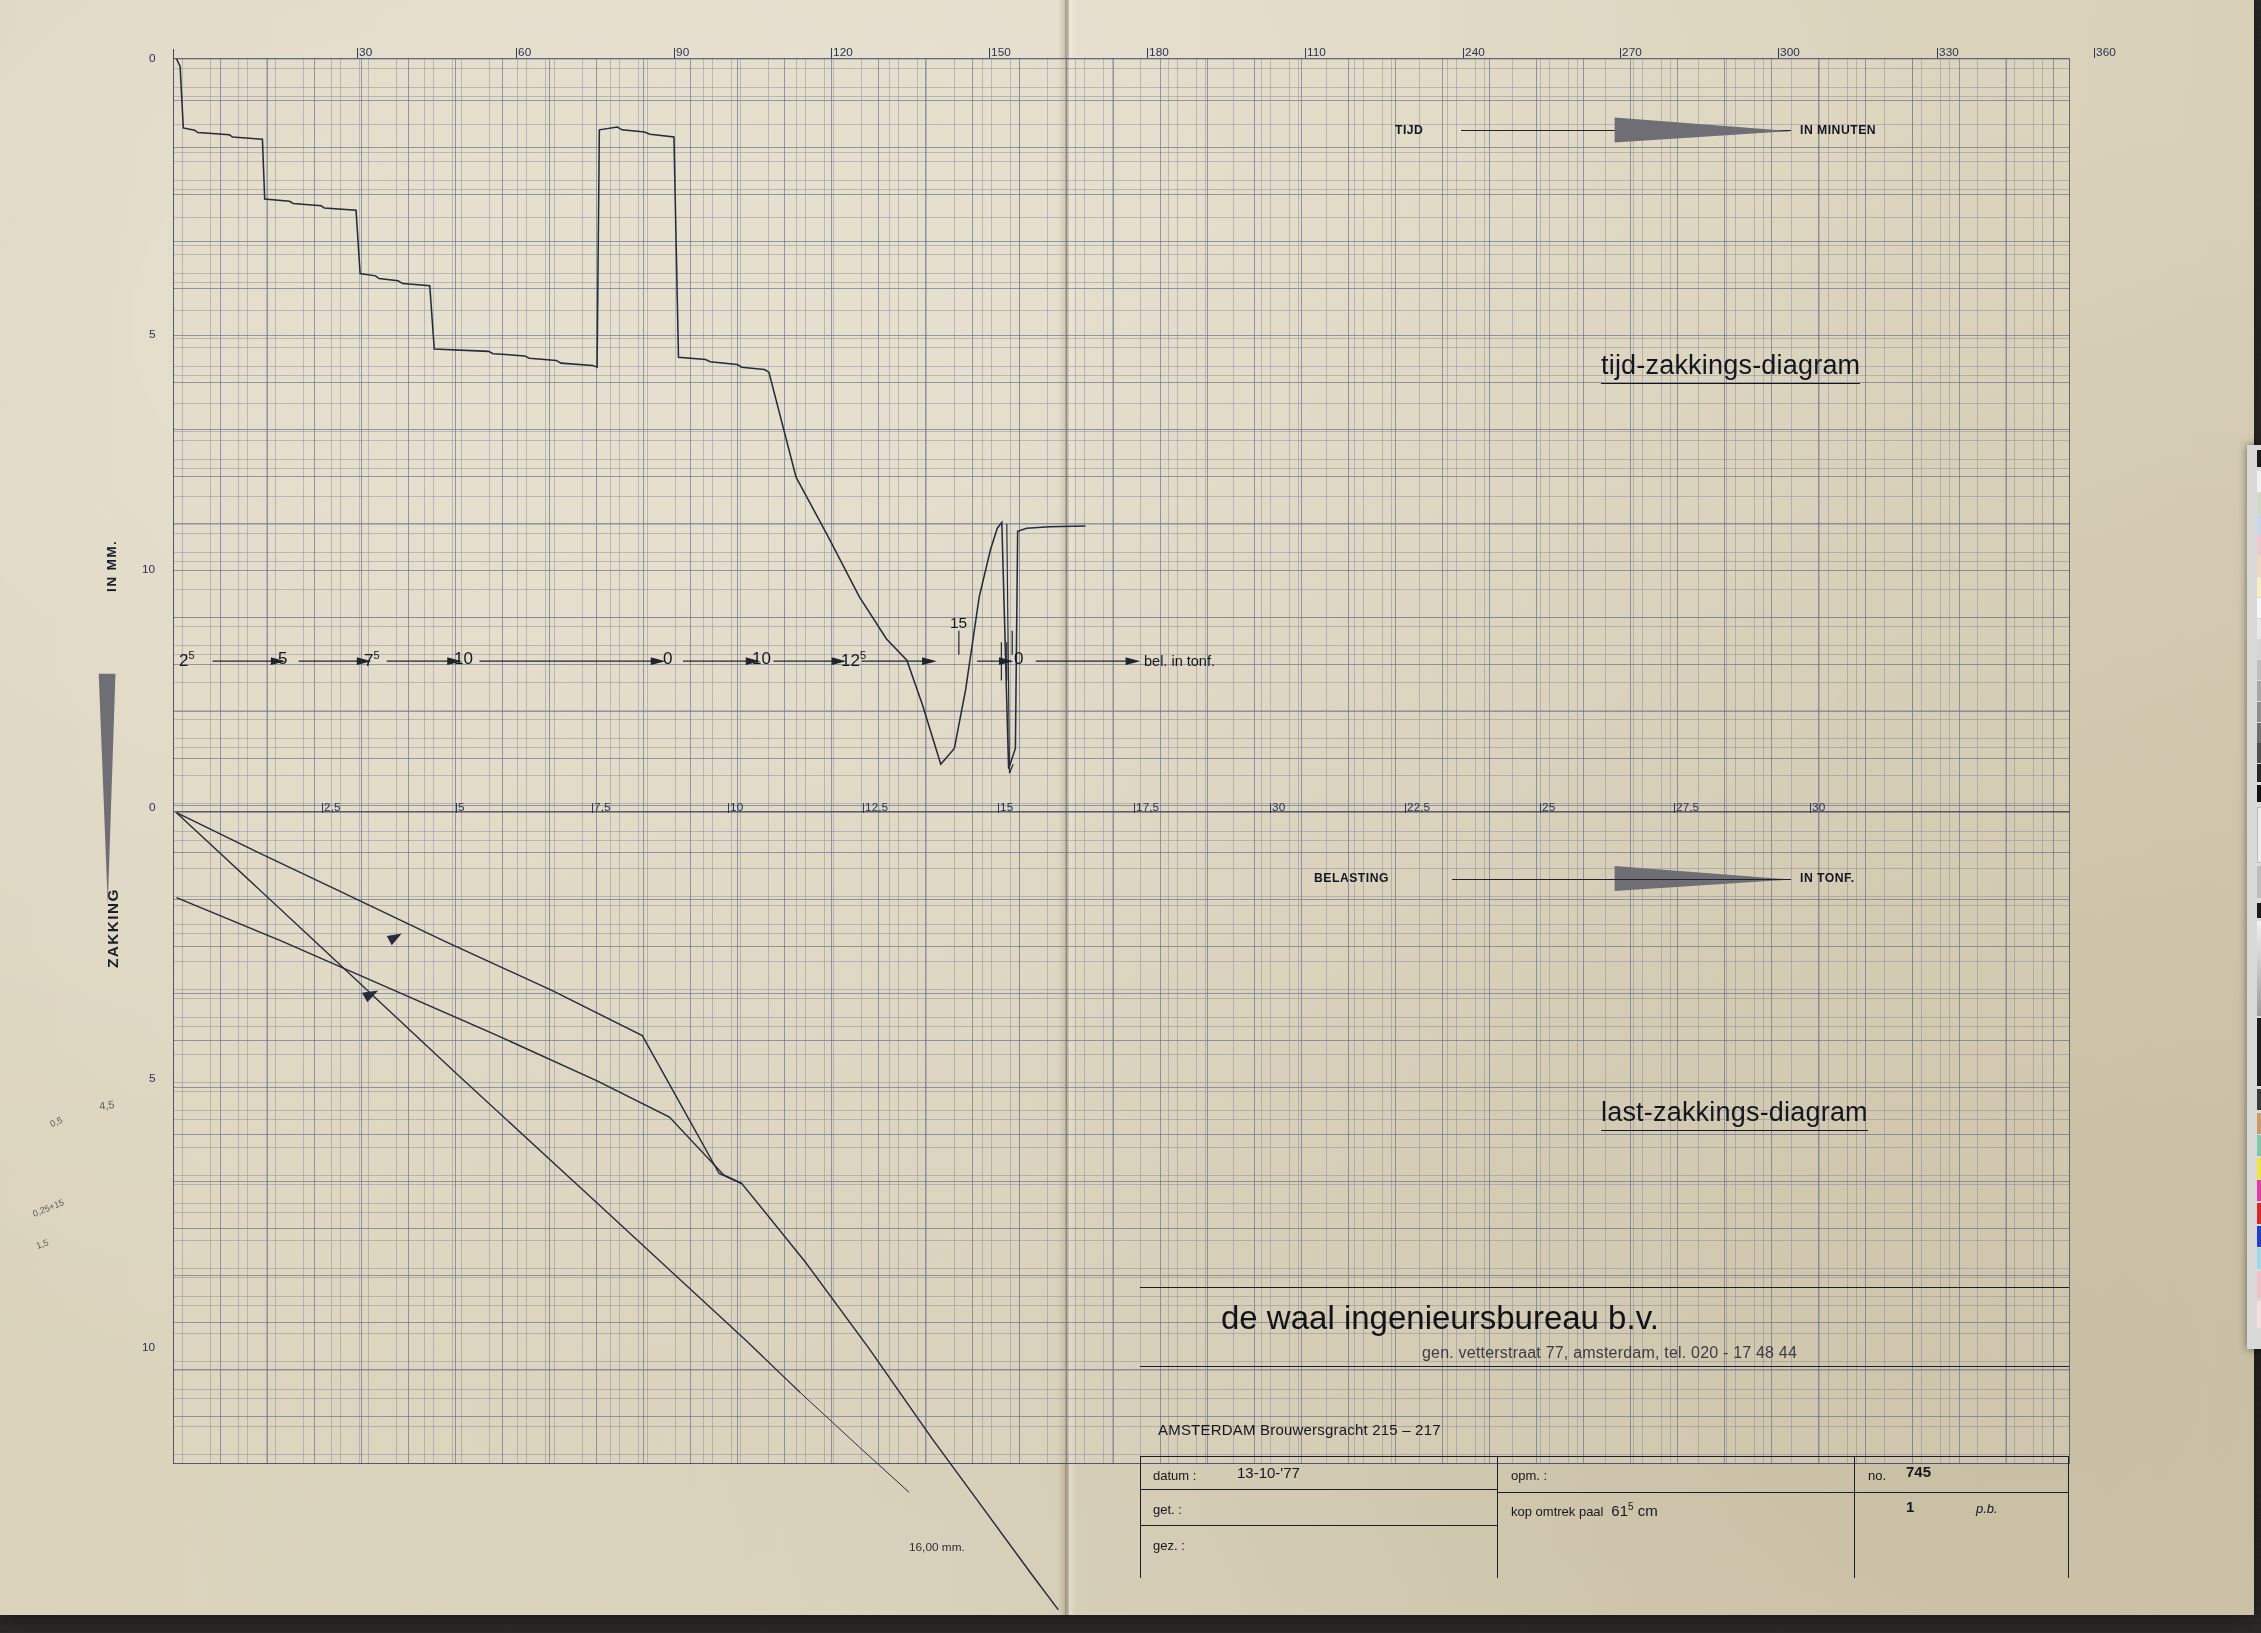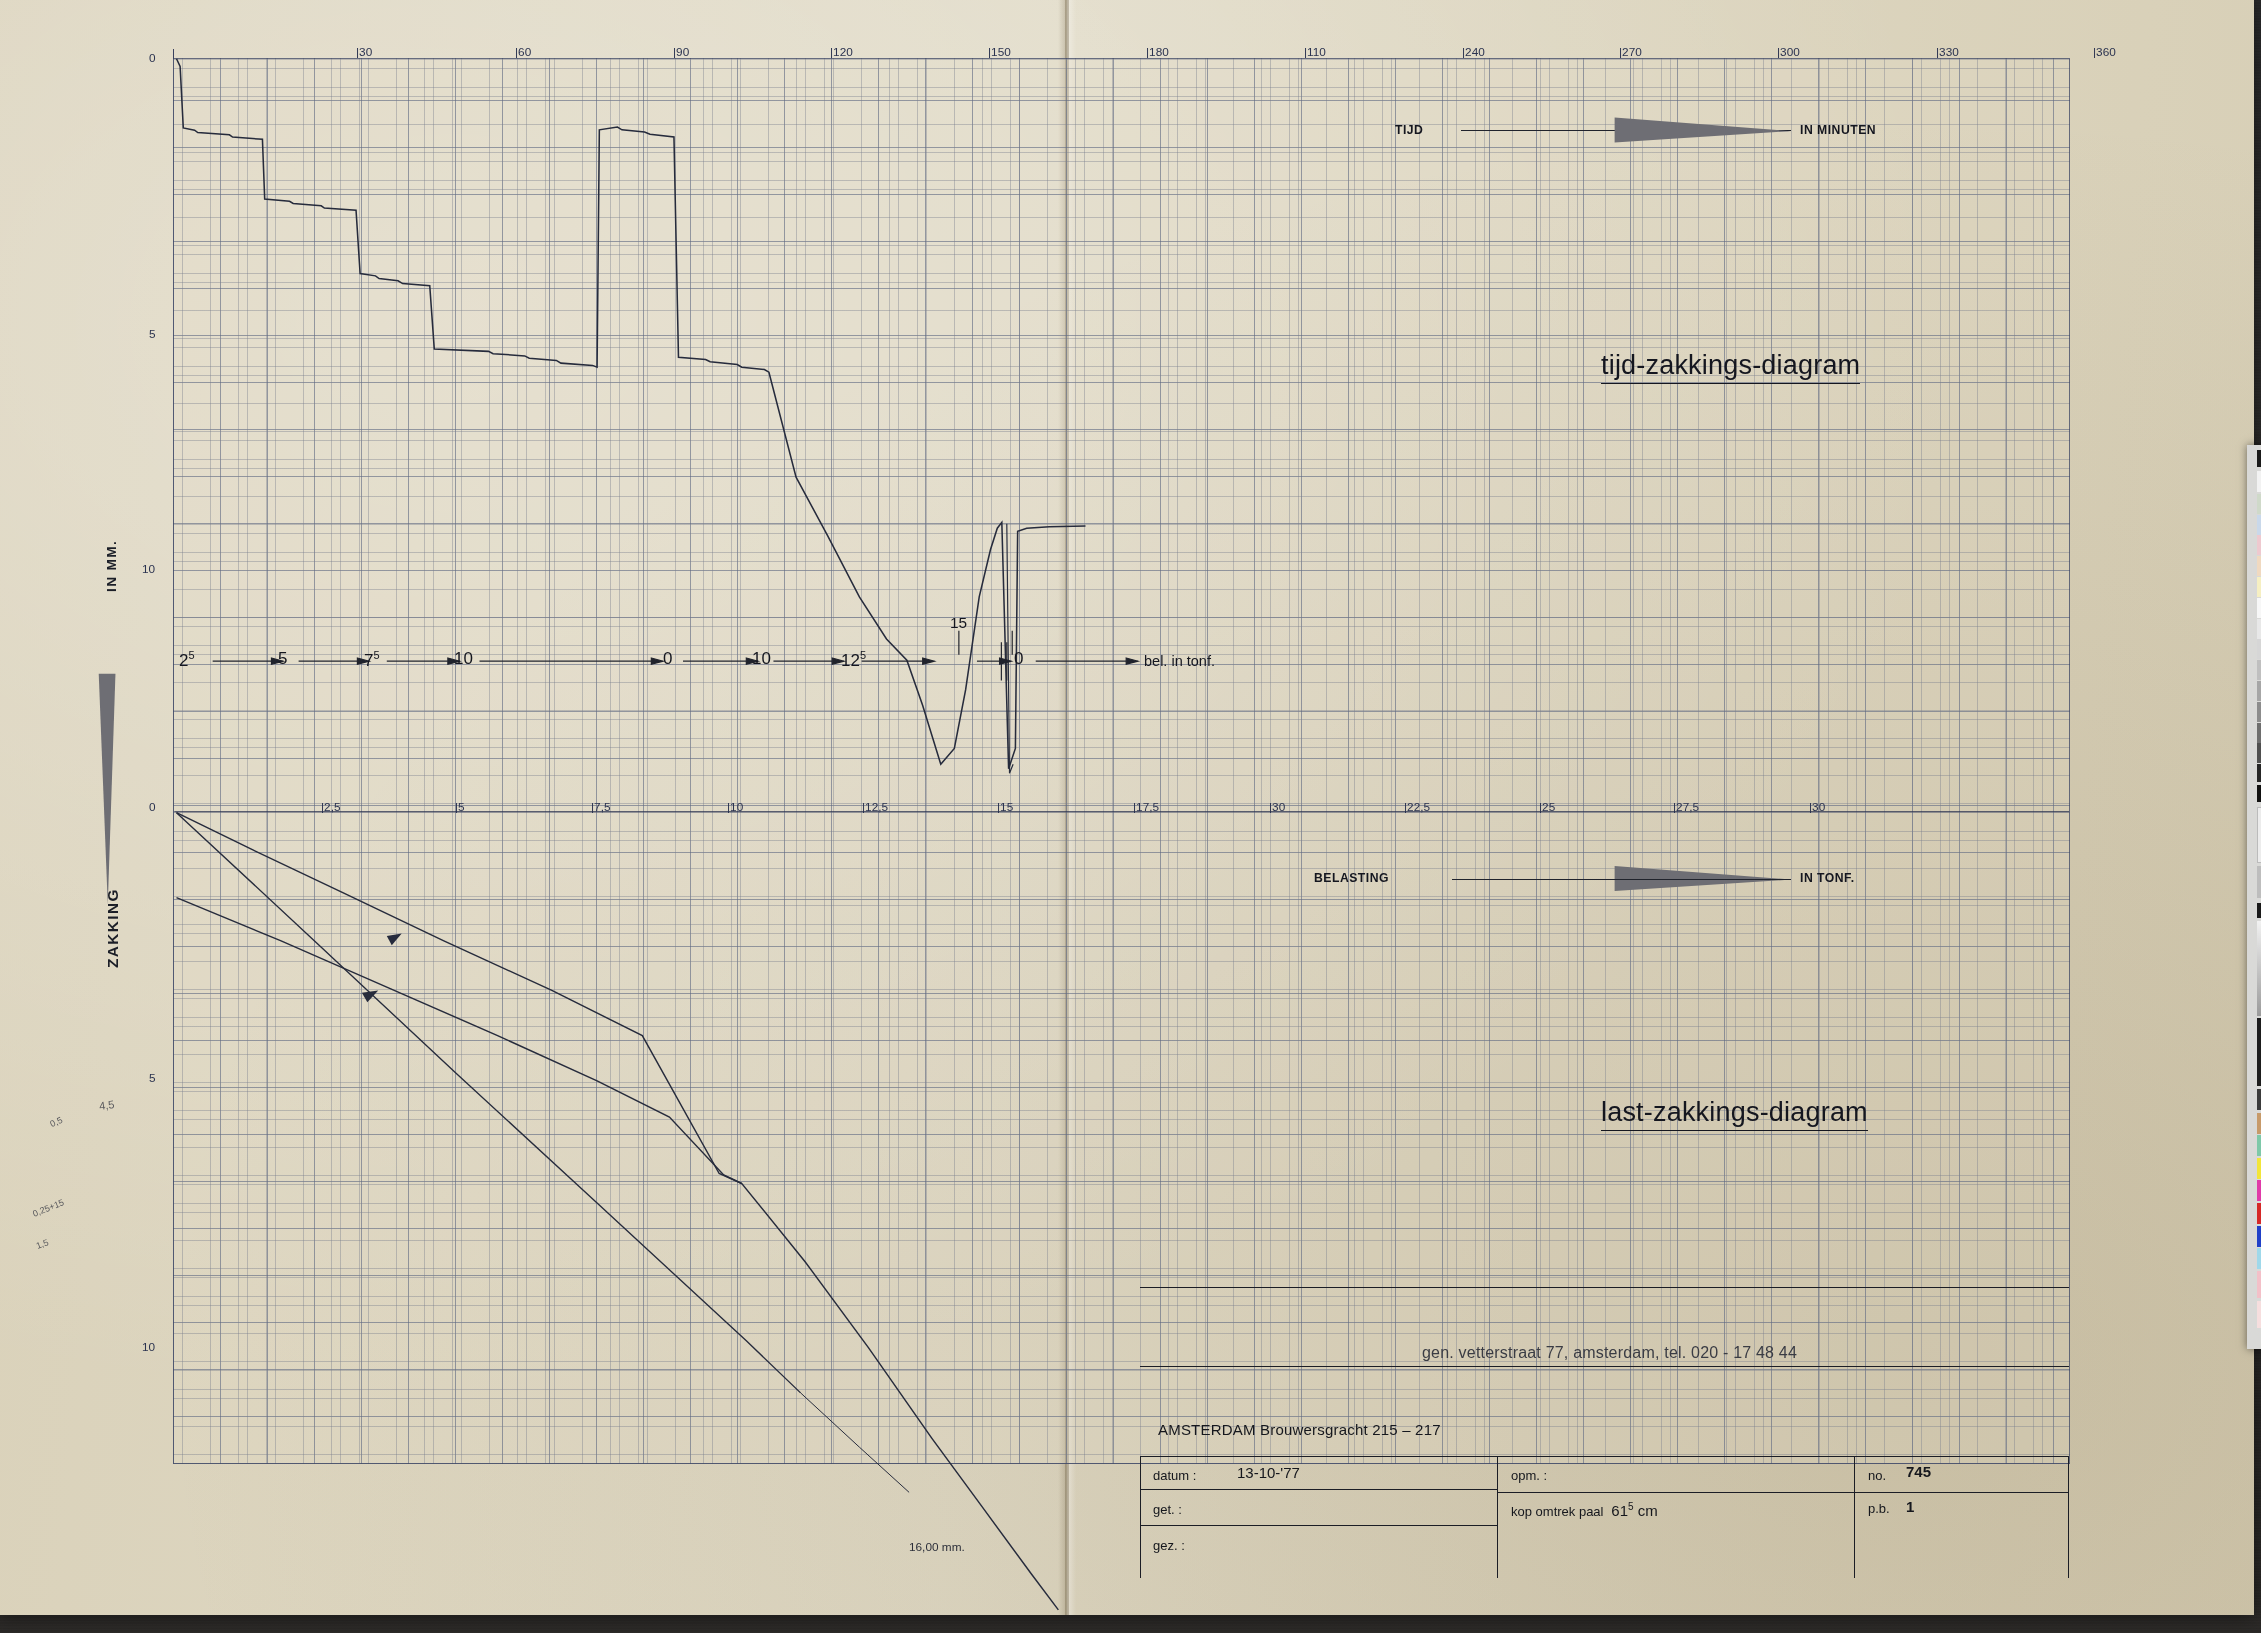--- a/index.html
+++ b/index.html
@@ -198,20 +198,21 @@
     <div class="txt" style="left:1144px;top:653px;font-size:14.5px;text-align:center;">bel. in tonf.</div>
 
     <div class="txt" style="left:909px;top:1540px;font-size:11.8px;color:#2c2f3a;">16,00 mm.</div>
 
     <div class="scribble" style="left:99px;top:1099px;transform:rotate(-8deg);">4,5</div>
     <div class="scribble" style="left:50px;top:1117px;transform:rotate(-25deg);font-size:9px;">0,5</div>
     <div class="scribble" style="left:32px;top:1203px;transform:rotate(-22deg);font-size:9px;">0,25+15</div>
     <div class="scribble" style="left:36px;top:1239px;transform:rotate(-20deg);font-size:9px;">1,5</div>
 
     <div class="tb-line" style="left:1140px;top:1287px;width:929px;height:1.2px;"></div>
+    <div class="txt firm" style="left:1221px;top:1299px;">de waal ingenieursbureau b.v.</div>
     <div class="txt firm-sub" style="left:1422px;top:1344px;">gen. vetterstraat 77, amsterdam, tel. 020 - 17 48 44</div>
     <div class="tb-line" style="left:1140px;top:1366px;width:929px;height:1.2px;"></div>
 
     <div class="txt addr" style="left:1158px;top:1421px;">AMSTERDAM  Brouwersgracht  215 – 217</div>
     <div class="tb-line" style="left:1140px;top:1456px;width:929px;height:1.2px;"></div>
 
     <div class="tb-line" style="left:1140px;top:1456px;width:1.2px;height:122px;"></div>
     <div class="tb-line" style="left:1497px;top:1456px;width:1.2px;height:122px;"></div>
     <div class="tb-line" style="left:1854px;top:1456px;width:1.2px;height:122px;"></div>
     <div class="tb-line" style="left:2068px;top:1456px;width:1.2px;height:122px;"></div>
@@ -226,21 +227,21 @@
     <div class="txt fld" style="left:1153px;top:1538px;">gez. :</div>
 
     <div class="txt fld" style="left:1511px;top:1468px;">opm. :</div>
     <div class="txt fld" style="left:1511px;top:1501px;">
       <span>kop omtrek paal</span>
       <span style="font-size:15px;">&nbsp;61<span style="font-size:10px;vertical-align:super;">5</span>&nbsp;cm</span>
     </div>
 
     <div class="txt fld" style="left:1868px;top:1468px;">no.</div>
     <div class="txt fldv" style="left:1906px;top:1463px;font-weight:bold;">745</div>
-    <div class="txt fld" style="left:1868px;top:1501px;">p.b.</div>
+    <div class="txt fld" style="left:1976px;top:1501px;font-style:italic;">p.b.</div>
     <div class="txt fldv" style="left:1906px;top:1498px;font-weight:bold;">1</div>
   </div>
 
   <div id="colorbar">
     <div class="cb-sw" style="top:5.4px;height:17px;background:#1a1a1a;"></div>
     <div class="cb-sw" style="top:26px;height:21px;background:#f2f2f2;"></div>
     <div class="cb-sw" style="top:49px;height:20px;background:#cfd9c9;"></div>
     <div class="cb-sw" style="top:70px;height:20px;background:#c9d8ea;"></div>
     <div class="cb-sw" style="top:90px;height:20px;background:#eec9cf;"></div>
     <div class="cb-sw" style="top:111px;height:20px;background:#f0d9c0;"></div>

